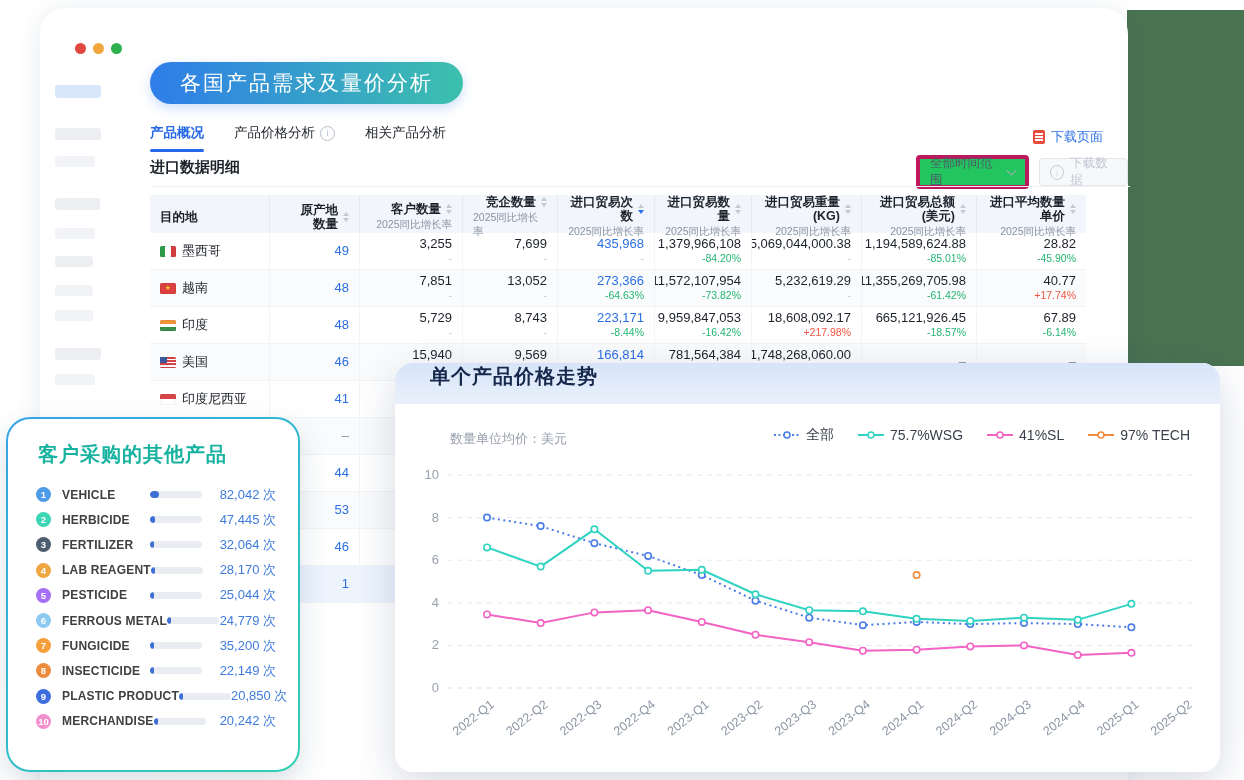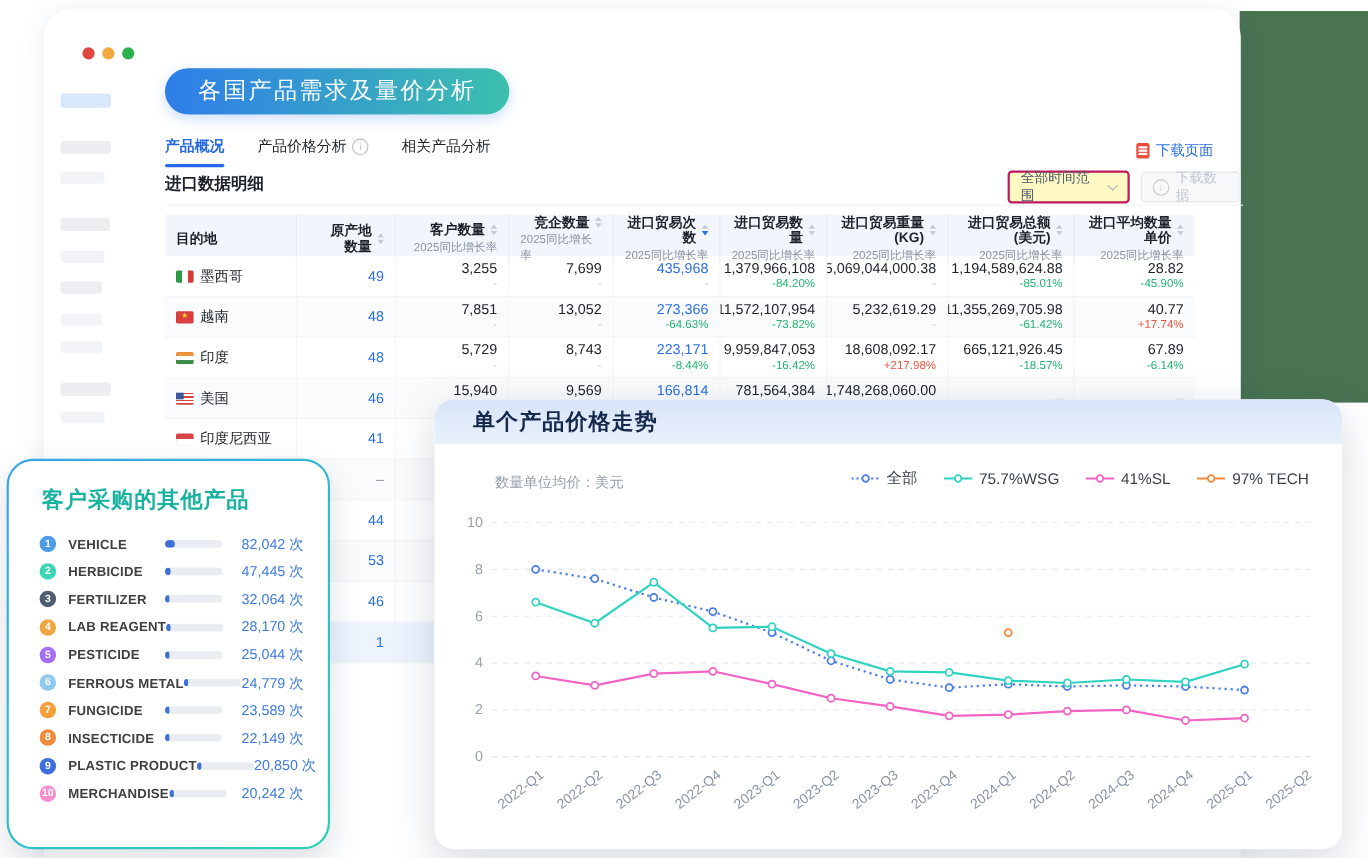--- a/index.html
+++ b/index.html
@@ -30,22 +30,22 @@
       font-size:9px;line-height:12px;text-align:center;display:inline-block;}
   .info-ico::after{content:"i";}
   .download-page{position:absolute;left:993px;top:120px;display:flex;align-items:center;gap:6px;
       color:#2b6fe4;font-size:13px;cursor:pointer;}
   .pdf-ico{width:12px;height:14px;background:#e94b3c;border-radius:2px;position:relative;display:inline-block;}
   .pdf-ico::after{content:"";position:absolute;left:2px;right:2px;top:3px;height:1.5px;background:#fff;
       box-shadow:0 3px 0 #fff,0 6px 0 #fff;}
   
   .section-title{position:absolute;left:110px;top:150px;font-size:15px;font-weight:bold;color:#1d2129;}
   .controls{position:absolute;top:147px;left:876px;display:flex;gap:10px;align-items:center;}
-  .time-select{height:26px;border:2px solid #be185d;border-radius:4px;display:flex;align-items:center;
-      padding:0 10px;font-size:12.5px;color:#4e5969;background:#fef9c3;cursor:pointer;}
+  .time-select{height:26px;border:4px solid #be185d;border-radius:4px;display:flex;align-items:center;
+      padding:0 10px;font-size:12.5px;color:#4e5969;background:#22c55e;cursor:pointer;}
   .chev{width:6px;height:6px;border-right:1.5px solid #a9b0bc;border-bottom:1.5px solid #a9b0bc;
       transform:rotate(45deg);margin-left:8px;margin-top:-4px;}
   .dl-btn{height:26px;border:1px solid #e5e6eb;border-radius:4px;display:flex;align-items:center;gap:6px;
       padding:0 10px;font-size:12.5px;color:#c2c7d1;background:#f7f8fa;cursor:not-allowed;}
   .dl-ico{width:13px;height:13px;border:1.2px solid #c9cdd4;border-radius:50%;font-size:9px;line-height:12px;
       text-align:center;color:#c9cdd4;}
   .dl-ico::after{content:"↓";}
   .divider{position:absolute;left:110px;top:178px;width:980px;height:1px;background:#f0f2f5;}
   
   .table{position:absolute;left:110px;top:187px;width:936px;font-size:13px;}
@@ -84,21 +84,21 @@
   .flag-vietnam{background:#da4040;}
   .flag-vietnam::after{content:"★";position:absolute;left:0;right:0;top:-1px;text-align:center;font-size:7px;color:#f7d21e;line-height:11px;}
   .flag-india{background:linear-gradient(180deg,#f0943c 33%,#fff 33% 66%,#3a8f4a 66%);}
   .flag-usa{background:repeating-linear-gradient(180deg,#d64545 0 1.6px,#fff 1.6px 3.2px);}
   .flag-usa::after{content:"";position:absolute;left:0;top:0;width:7px;height:6px;background:#3b5998;}
   .flag-indonesia{background:linear-gradient(180deg,#d64545 50%,#fff 50%);}
   .flag-russia{background:linear-gradient(180deg,#fff 33%,#3a62b5 33% 66%,#d64545 66%);}
   
   .chart-card{position:absolute;left:395px;top:363px;width:825px;height:409px;background:#fff;
       border-radius:18px;box-shadow:0 12px 40px rgba(30,50,90,.18);z-index:20;overflow:hidden;}
-  .chart-head{height:41px;background:linear-gradient(180deg,#d7e4f8,#eaf1fb);display:flex;align-items:center;}
+  .chart-head{height:41px;background:linear-gradient(180deg,#d7e4f8,#eaf1fb);display:flex;align-items:flex-start;}
   .chart-title{margin-left:35px;font-size:20px;font-weight:bold;color:#16294d;letter-spacing:1px;}
   .chart-body{position:relative;height:354px;background:#fff;}
   .unit-label{position:absolute;left:55px;top:26px;font-size:13px;color:#98a0ad;}
   .legend{position:absolute;right:30px;top:22px;display:flex;gap:24px;align-items:center;}
   .legend-item{display:flex;align-items:center;gap:6px;font-size:14px;color:#3c424d;cursor:pointer;}
   .chart-svg{position:absolute;left:0;top:40px;}
   
   .products-card{position:absolute;left:6px;top:417px;width:294px;height:355px;z-index:30;
       background:linear-gradient(140deg,#35a4e8,#2fd0b2);border-radius:24px;padding:2px;box-sizing:border-box;
       box-shadow:0 12px 30px rgba(30,60,90,.16);}
@@ -743,21 +743,21 @@
             <span class="p-fill" style="width:4px;display:block"></span>
           </span>
           <span class="p-count">24,779 次</span>
         </div>
         <div class="p-item">
           <span class="rank" style="background:#f5a03c">7</span>
           <span class="p-label">FUNGICIDE</span>
           <span class="p-bar">
             <span class="p-fill" style="width:4px;display:block"></span>
           </span>
-          <span class="p-count">23,589 次</span>
+          <span class="p-count">35,200 次</span>
         </div>
         <div class="p-item">
           <span class="rank" style="background:#ed8c3c">8</span>
           <span class="p-label">INSECTICIDE</span>
           <span class="p-bar">
             <span class="p-fill" style="width:4px;display:block"></span>
           </span>
           <span class="p-count">22,149 次</span>
         </div>
         <div class="p-item">

